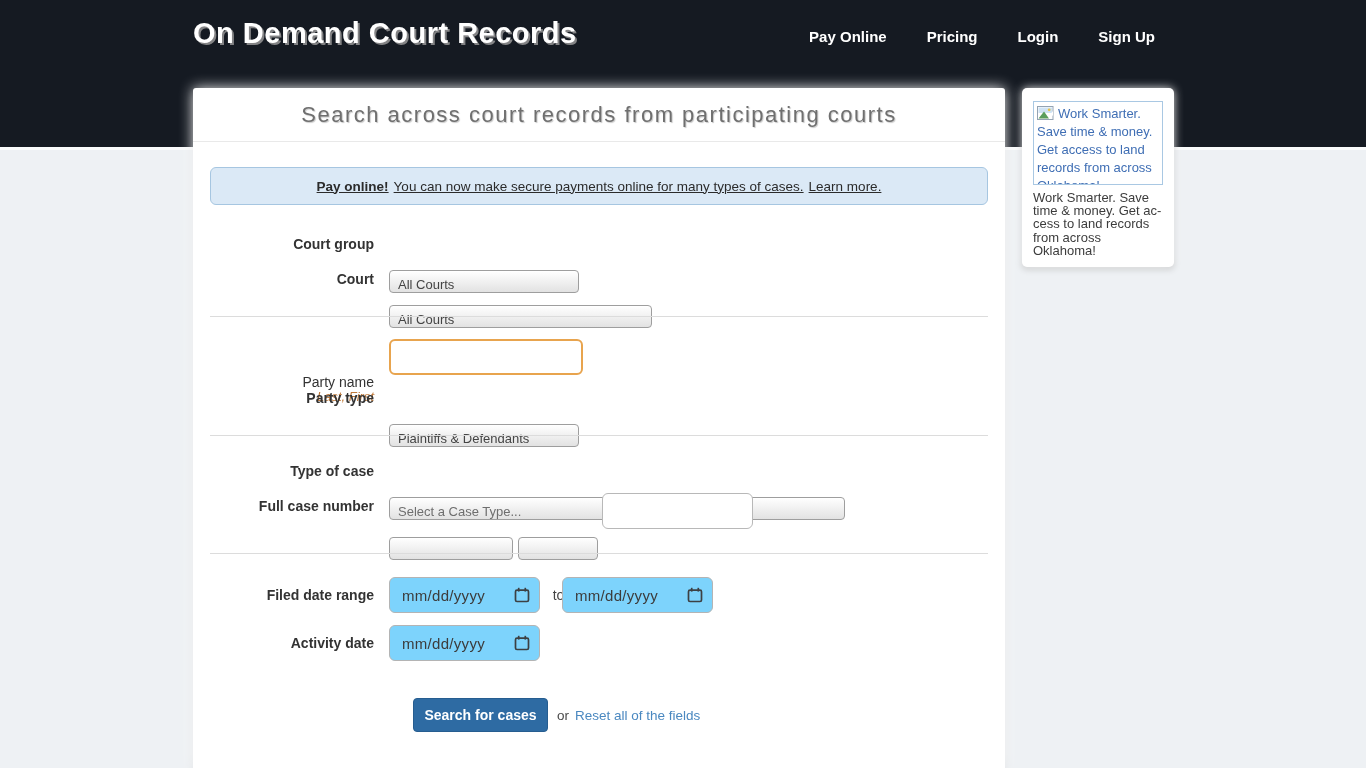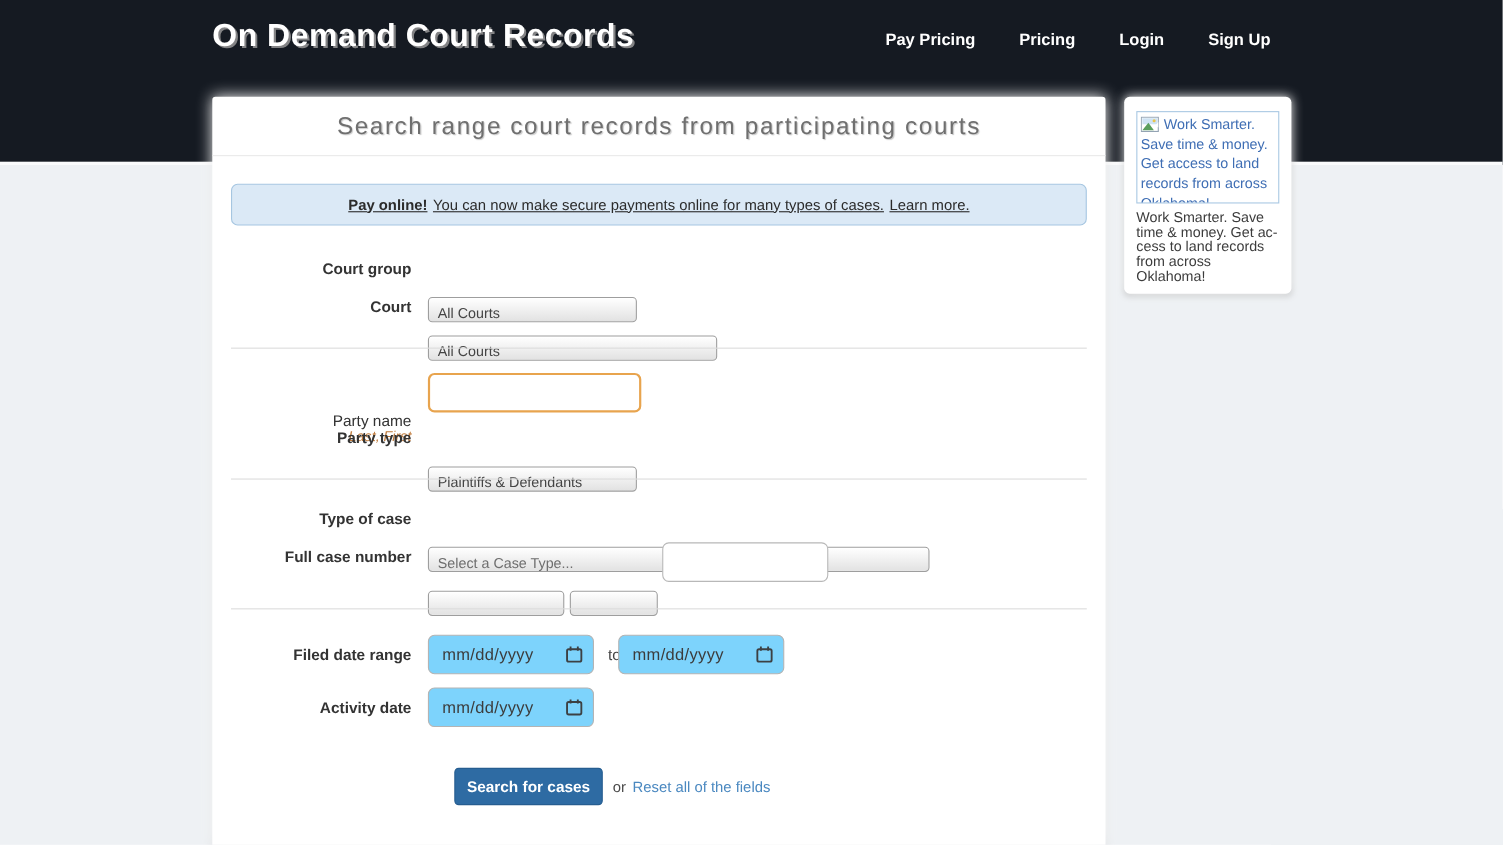--- a/index.html
+++ b/index.html
@@ -118,31 +118,31 @@
   .broken-img { float:left; margin:2px 3px 0 0; }
   .ad-caption { position:absolute; left:11px; top:103px; width:134px; }
   .ad-caption div { font-size:13px; line-height:13.2px; color:#3c3c3c; }
 </style>
 </head>
 <body>
 
 <div class="header">
   <div class="logo">On Demand Court Records</div>
   <div class="nav">
-    <span class="nav-item">Pay Pricing</span>
+    <span class="nav-item">Pay Online</span>
     <span class="nav-item">Pricing</span>
     <span class="nav-item">Login</span>
     <span class="nav-item">Sign Up</span>
   </div>
 </div>
 
 <div class="panel">
 
   <div class="panel-heading">
-    <div class="panel-title">Search range court records from participating courts</div>
+    <div class="panel-title">Search across court records from participating courts</div>
   </div>
 
   <a class="notice">
     <span class="b">Pay online!</span>
     <span>You can now make secure payments online for many types of cases.</span>
     <span class="lm">Learn more.</span>
   </a>
 
   <div class="row" style="top:145px;height:23px">
     <div class="flabel">Court group</div>

